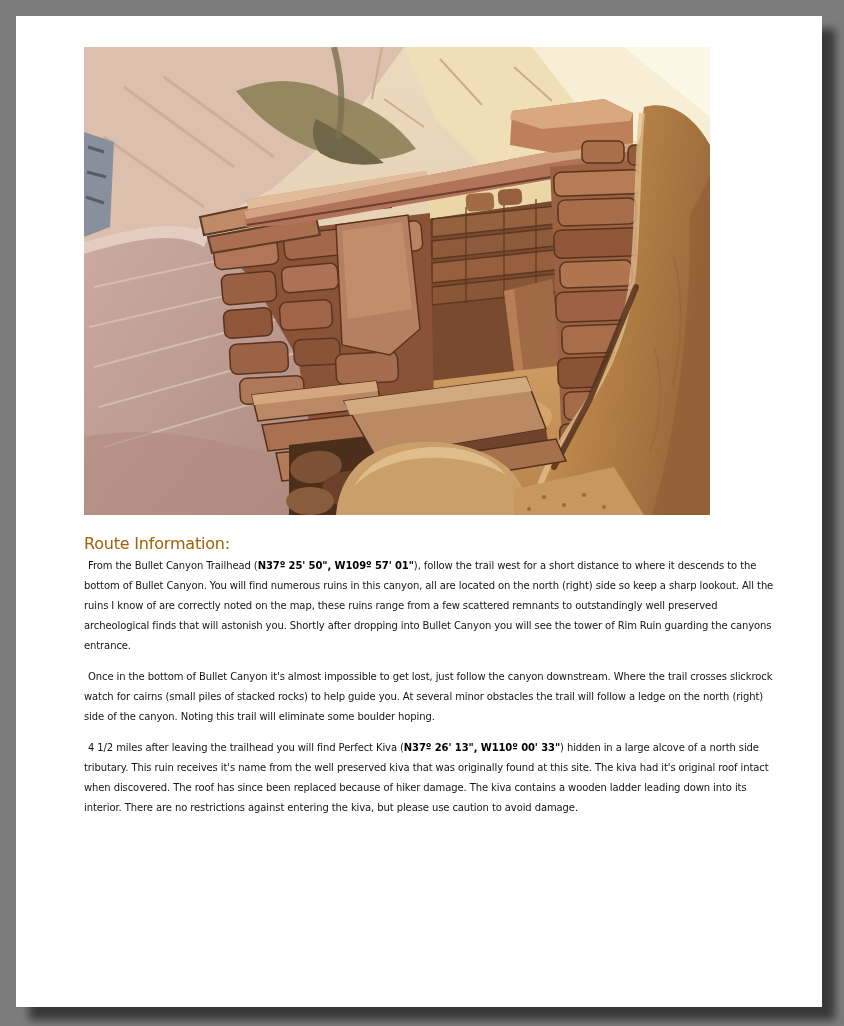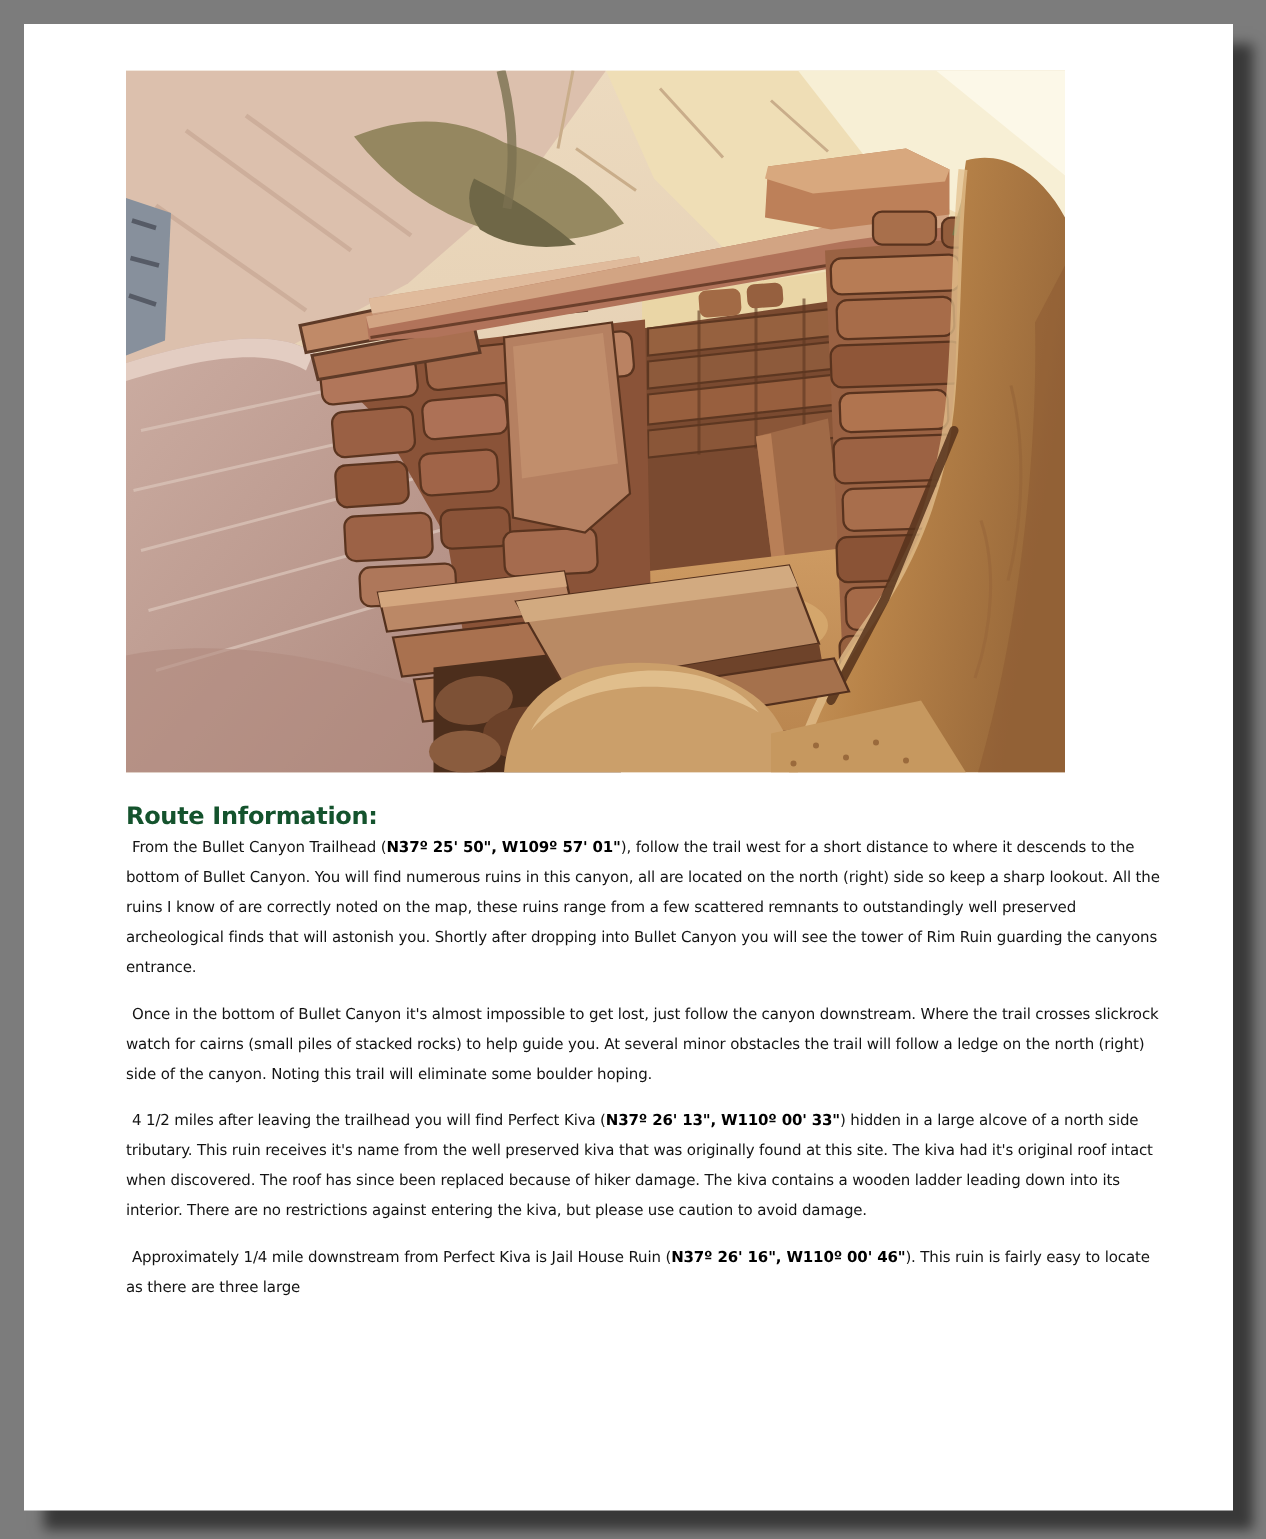--- a/index.html
+++ b/index.html
@@ -22,22 +22,22 @@
   }
   figure.photo{
     margin:0 0 18px 0;
     width:626px;height:468px;
   }
   figure.photo svg{display:block;}
   h3.heading{
     margin:16px 0 2px 0;
     font-size:16px;
     line-height:21px;
-    font-weight:bold;
-    color:#14532d;
+    font-weight:normal;
+    color:#a16207;
     letter-spacing:-0.2px;
   }
   .paras p{
     margin:0 0 11px 0;
     width:694px;
     font-size:10px;
     line-height:20px;
     color:#141414;
     letter-spacing:-0.1px;
     text-indent:4px;
@@ -204,17 +204,16 @@
         </g>
       </svg>
     </figure>
 
     <h3 class="heading">Route Information:</h3>
 
     <div class="paras">
         <p><span> From the Bullet Canyon Trailhead (</span><strong class="coords">N37º 25' 50", W109º 57' 01"</strong><span>), follow the trail west for a short distance to where it descends to the bottom of Bullet Canyon. You will find numerous ruins in this canyon, all are located on the north (right) side so keep a sharp lookout. All the ruins I know of are correctly noted on the map, these ruins range from a few scattered remnants to outstandingly well preserved archeological finds that will astonish you. Shortly after dropping into Bullet Canyon you will see the tower of Rim Ruin guarding the canyons entrance.</span></p>
         <p><span> Once in the bottom of Bullet Canyon it's almost impossible to get lost, just follow the canyon downstream. Where the trail crosses slickrock watch for cairns (small piles of stacked rocks) to help guide you. At several minor obstacles the trail will follow a ledge on the north (right) side of the canyon. Noting this trail will eliminate some boulder hoping.</span></p>
         <p><span> 4 1/2 miles after leaving the trailhead you will find Perfect Kiva (</span><strong class="coords">N37º 26' 13", W110º 00' 33"</strong><span>) hidden in a large alcove of a north side tributary. This ruin receives it's name from the well preserved kiva that was originally found at this site. The kiva had it's original roof intact when discovered. The roof has since been replaced because of hiker damage. The kiva contains a wooden ladder leading down into its interior. There are no restrictions against entering the kiva, but please use caution to avoid damage.</span></p>
-        <p><span> Approximately 1/4 mile downstream from Perfect Kiva is Jail House Ruin (</span><strong class="coords">N37º 26' 16", W110º 00' 46"</strong><span>). This ruin is fairly easy to locate as there are three large</span></p>
       </div>
 
   </div>
 </div>
 
 </body></html>

